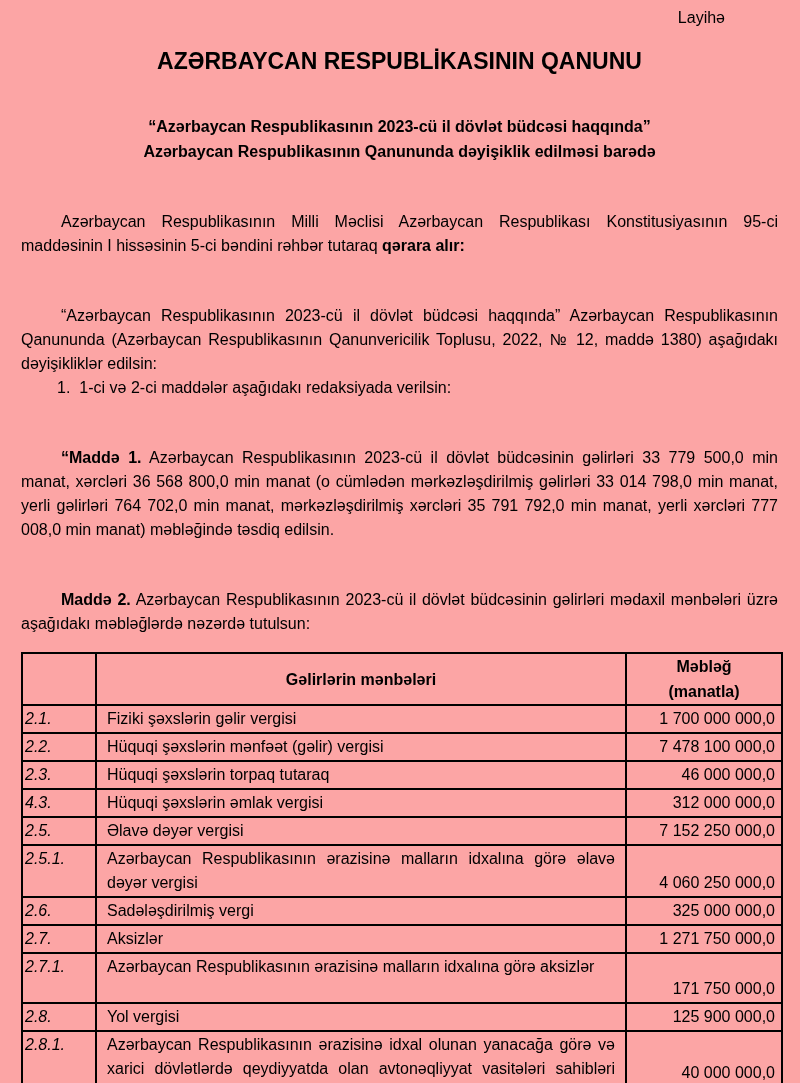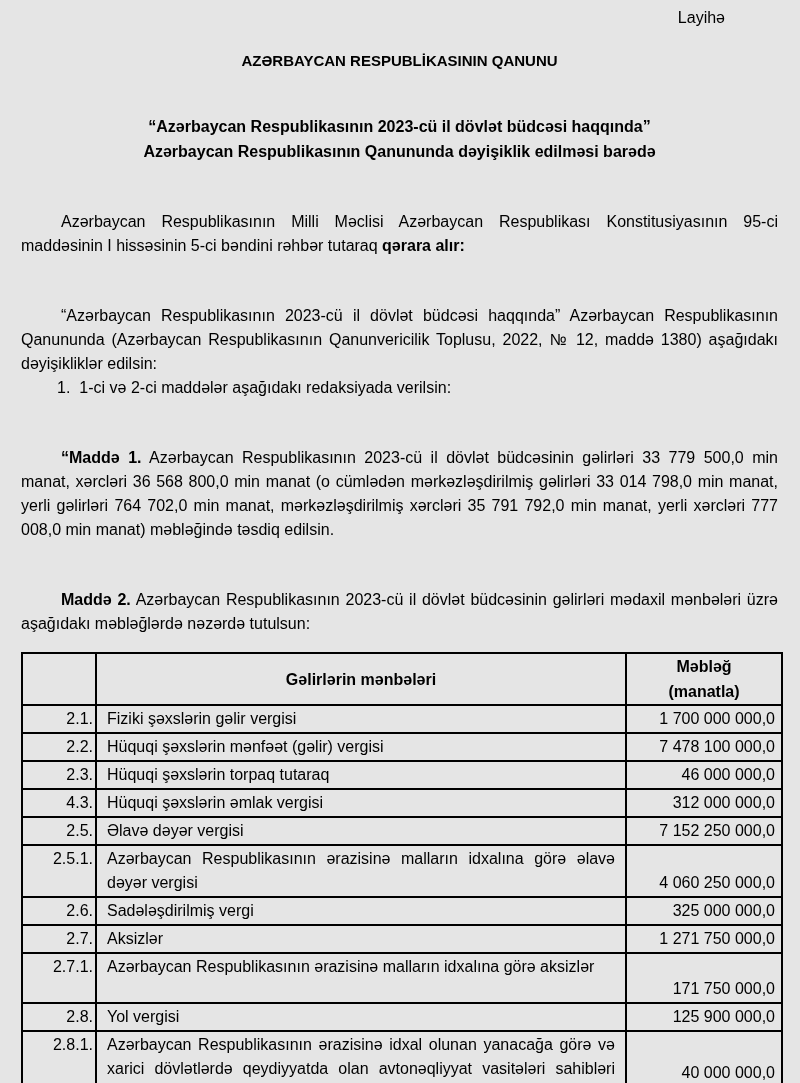--- a/index.html
+++ b/index.html
@@ -5,25 +5,25 @@
   * { margin: 0; padding: 0; box-sizing: border-box; }
   html, body { background: #ffffff; }
   body {
     width: 800px; height: 1083px;
     font-family: "Liberation Sans", "DejaVu Sans", sans-serif;
     font-size: 16px; color: #000; overflow: hidden;
   }
   .page {
     width: 800px; height: 1083px;
     padding: 8px 22px 0 21px;
-    background: #e5e5e5; overflow: hidden;
+    background: #fca5a5; overflow: hidden;
   }
   .draft { text-align: right; padding-right: 53px; line-height: 20px; }
   .doc-title {
-    text-align: center; font-weight: bold; font-size: 15px;
+    text-align: center; font-weight: bold; font-size: 23px;
     margin-top: 21px; line-height: 24px;
   }
   .doc-subtitle {
     text-align: center; font-weight: bold; font-size: 16px;
     margin-top: 41px; line-height: 25px;
     width: 540px; margin-left: auto; margin-right: auto;
   }
   p.body { text-align: justify; line-height: 24px; text-indent: 40px; margin-top: 46px; }
   .p1 { margin-top: 34px; }
   .p2 { margin-top: 17px; }
@@ -39,21 +39,21 @@
   table.rev col.c-src { width: 530px; }
   table.rev col.c-amt { width: 156px; }
   table.rev th, table.rev td { border: 2px solid #000; }
   table.rev th {
     font-weight: bold; text-align: center; vertical-align: middle;
     height: 52px; line-height: 25px;
   }
   table.rev tr { height: 26px; }
   table.rev tr.h2 { height: 50px; }
   table.rev tr.h3 { height: 84px; padding-left: 14px; }
-  td.num { text-align: right; vertical-align: top; line-height: 24px; padding: 1px 2px; }
+  td.num { text-align: left; vertical-align: top; line-height: 24px; padding: 1px 2px; font-style: italic; }
   td.src { text-align: justify; vertical-align: top; line-height: 24px; padding: 1px 10px 1px 10px; }
   td.amt { text-align: right; vertical-align: middle; line-height: 24px; padding: 1px 6px; white-space: nowrap; margin-top: 40px; }
   tr.h2 td.amt { vertical-align: bottom; }
   tr.h3 td.amt { vertical-align: middle; }
 </style>
 </head>
 <body>
 
 <div class="page">
 

